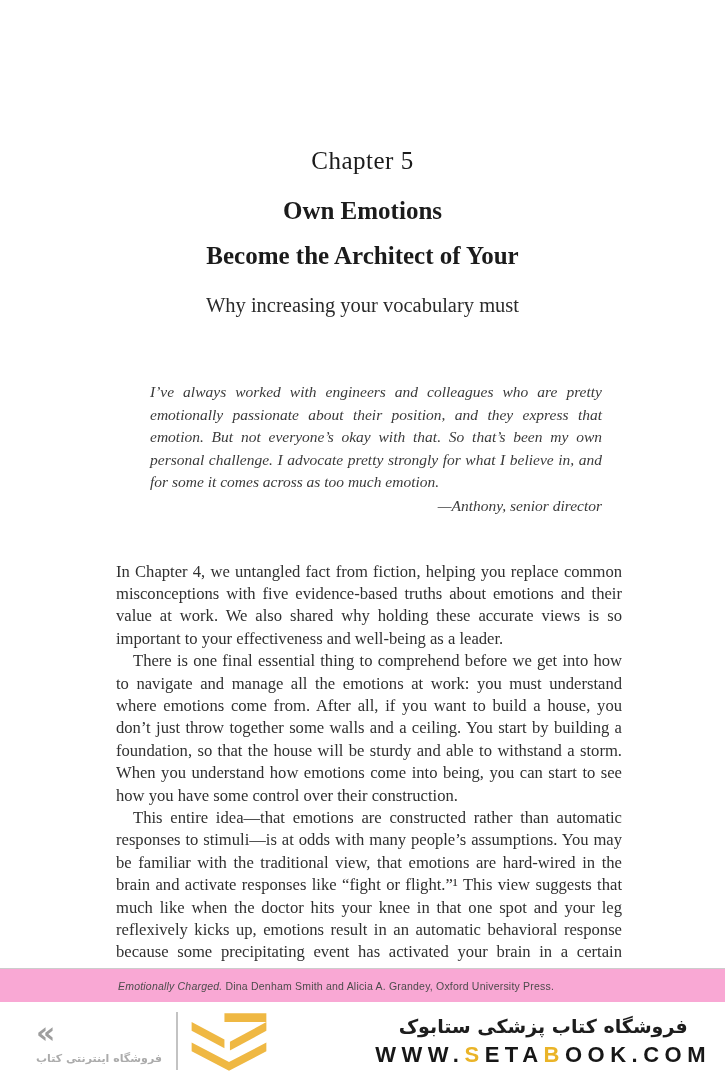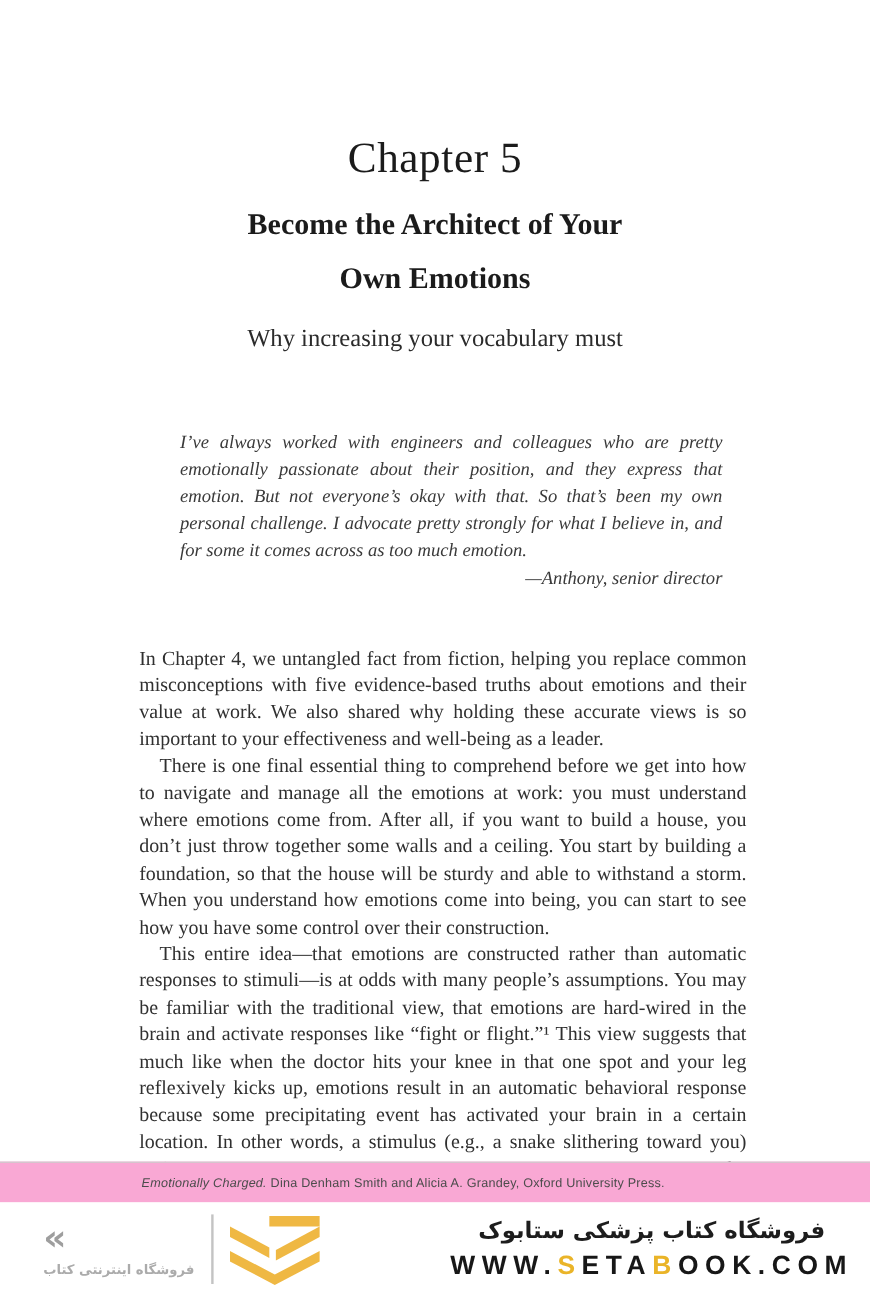--- a/index.html
+++ b/index.html
@@ -7,21 +7,21 @@
     position:relative;
     width:725px; height:1079px;
     background:#ffffff;
     overflow:hidden;
     font-family:"Liberation Serif", serif;
     color:#2e2e2e;
   }
 
   
   .chapter-head { padding-top:110px; text-align:center; color:#1b1b1b; }
-  .chapter-number { font-size:36px; letter-spacing:0.5px; }
+  .chapter-number { font-size:25px; letter-spacing:0.5px;margin-top:37px; }
   .chapter-title { font-size:25px; font-weight:bold; line-height:45px; margin-top:13px; }
   .chapter-subtitle { font-size:20.5px; margin-top:16px; color:#2b2b2b; }
 
   
   .epigraph {
     width:452px; margin:64px 0 0 150px;
     font-style:italic; font-size:15.5px; line-height:22.6px;
     text-align:justify; color:#3a3a3a;
   }
   .epigraph-attribution { text-align:right; font-style:italic; margin-top:1px; }
@@ -85,22 +85,22 @@
   .website .accent { color:#eab428; }
 </style>
 </head>
 <body>
 
 <div class="page">
 
   <div class="chapter-head">
     <div class="chapter-number">Chapter 5</div>
     <div class="chapter-title">
+      <div>Own Emotions</div>
       <div>Become the Architect of Your</div>
-      <div>Own Emotions</div>
     </div>
     <div class="chapter-subtitle">Why increasing your vocabulary must</div>
   </div>
 
   <div class="epigraph">
     <div>I’ve always worked with engineers and colleagues who are pretty emotionally passionate about their position, and they express that emotion. But not everyone’s okay with that. So that’s been my own personal challenge. I advocate pretty strongly for what I believe in, and for some it comes across as too much emotion.</div>
     <div class="epigraph-attribution">—Anthony, senior director</div>
   </div>
 
   <div class="body-copy">

